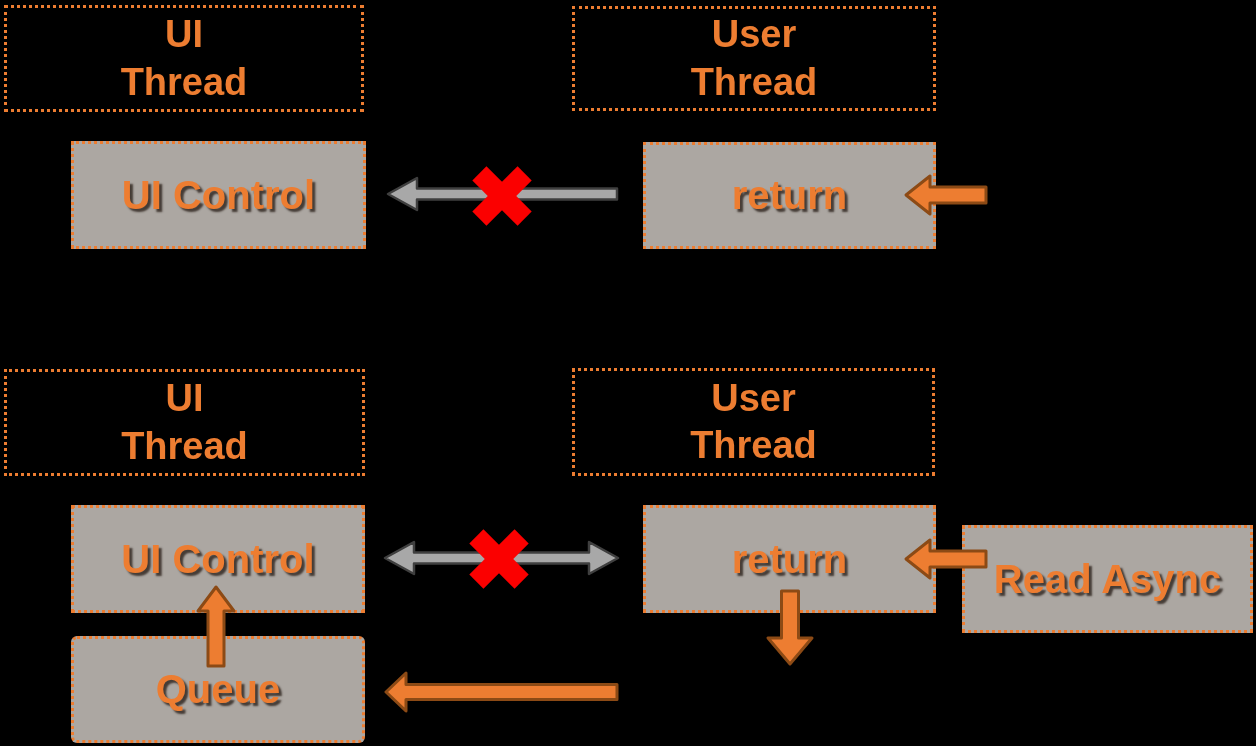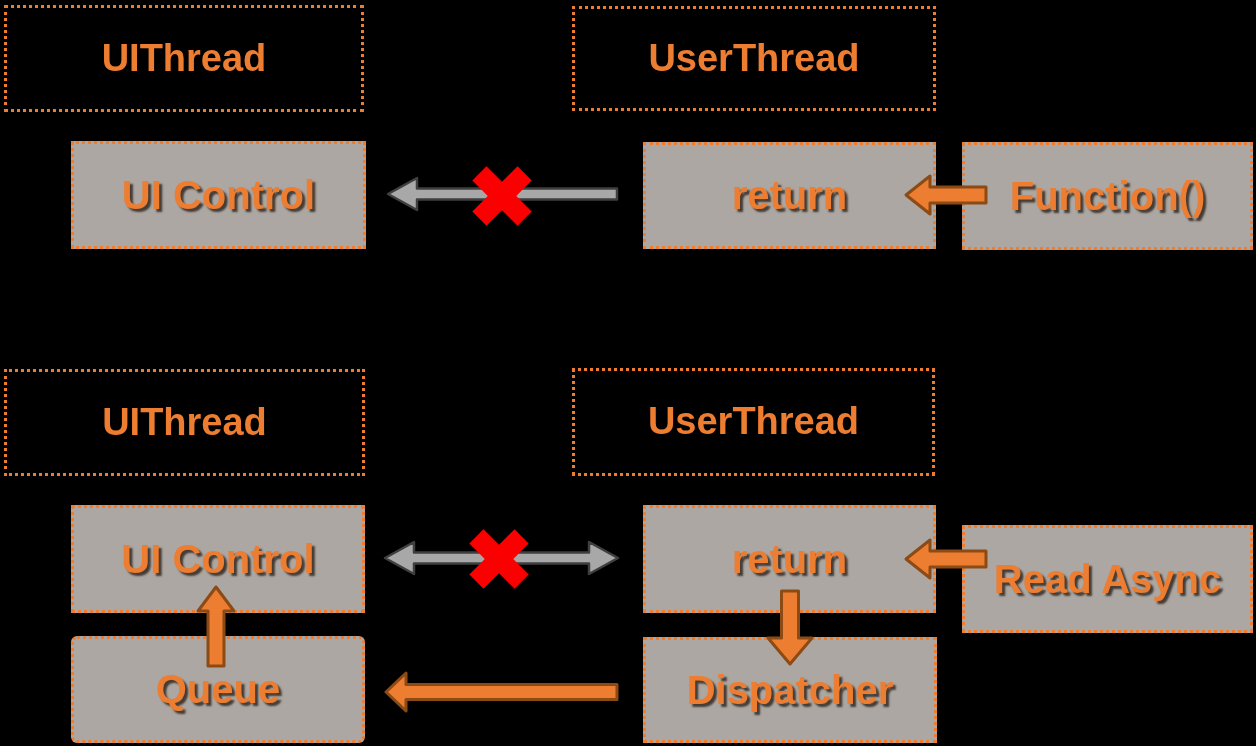--- a/index.html
+++ b/index.html
@@ -8,21 +8,21 @@
     position:relative;
     width:1256px;height:746px;
     background:#000;
     overflow:hidden;
     font-family:"Liberation Sans", sans-serif;
   }
   .thread-box{
     position:absolute;
     border:3px dotted #ED7D31;
     color:#ED7D31;
-    display:flex;flex-direction:row;
+    display:flex;flex-direction:column;
     align-items:center;justify-content:center;
     font-weight:bold;font-size:38px;line-height:1.25;
     text-align:center;
   }
   .node-box{
     position:absolute;
     background:#ACA7A2;
     border:3px dotted #ED7D31;
     color:#ED7D31;
     display:flex;align-items:center;justify-content:center;
@@ -54,23 +54,20 @@
   </div>
 
   <div class="node-box" style="left:71px;top:141px;width:295px;height:108px;">
     <span>UI Control</span>
   </div>
 
   <div class="node-box" style="left:643px;top:142px;width:293px;height:107px;">
     <span>return</span>
   </div>
 
-  <div class="node-box" style="left:962px;top:142px;width:291px;height:108px;">
-    <span>Function()</span>
-  </div>
 
   <div class="thread-box" style="left:4px;top:369px;width:361px;height:107px;">
     <span>UI</span>
     <span>Thread</span>
   </div>
 
   <div class="thread-box" style="left:572px;top:368px;width:363px;height:108px;">
     <span>User</span>
     <span>Thread</span>
   </div>
@@ -84,23 +81,20 @@
   </div>
 
   <div class="node-box" style="left:962px;top:505px;width:291px;height:108px;margin-top:20px;">
     <span>Read Async</span>
   </div>
 
   <div class="node-box" style="left:71px;top:636px;width:294px;height:107px;border-radius:6px;">
     <span>Queue</span>
   </div>
 
-  <div class="node-box" style="left:643px;top:637px;width:294px;height:106px;">
-    <span>Dispatcher</span>
-  </div>
 
   <svg id="arrow-layer" viewBox="0 0 1256 746" xmlns="http://www.w3.org/2000/svg">
 
     <polygon class="gray-arrow" points="388,194 417,178 417,188.5 617,188.5 617,199.5 417,199.5 417,210"></polygon>
 
     <polygon class="orange-arrow" points="906,195 930,176 930,187 986,187 986,203 930,203 930,214"></polygon>
 
     <g transform="translate(502,196)">
       <rect class="red-x" x="-32" y="-10" width="64" height="20" transform="rotate(45)"></rect>
       <rect class="red-x" x="-32" y="-10" width="64" height="20" transform="rotate(-45)"></rect>

